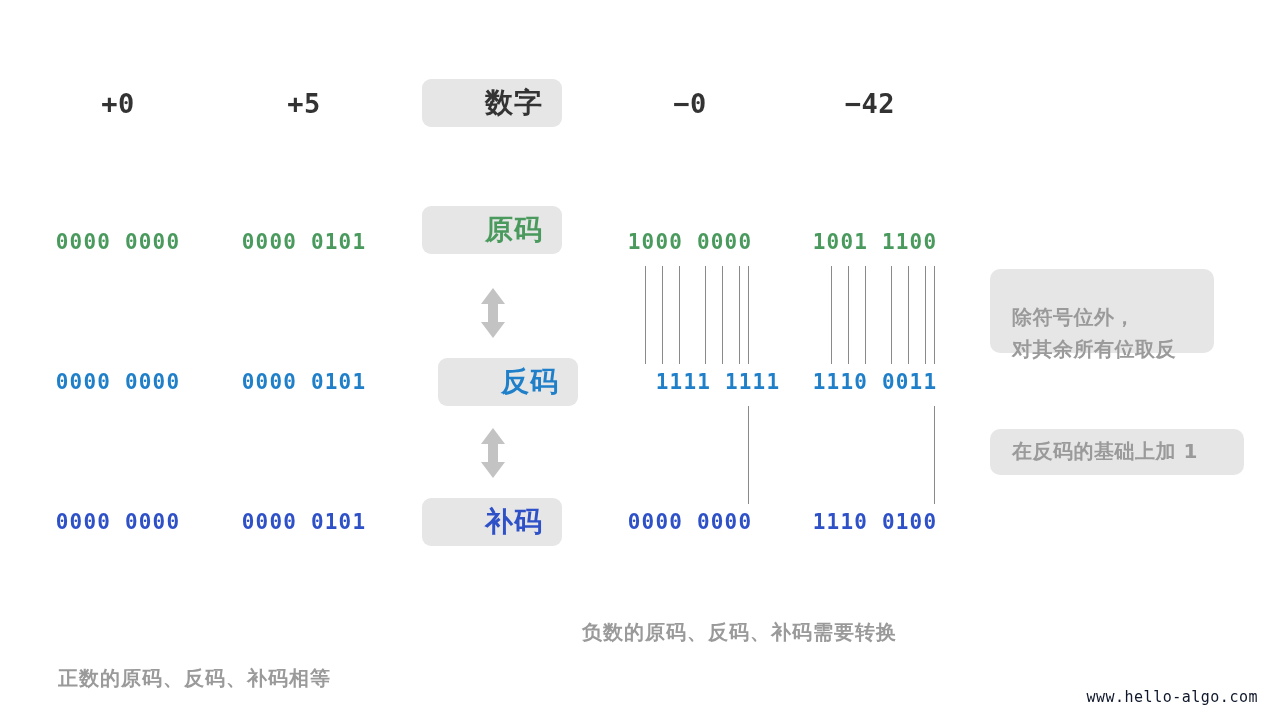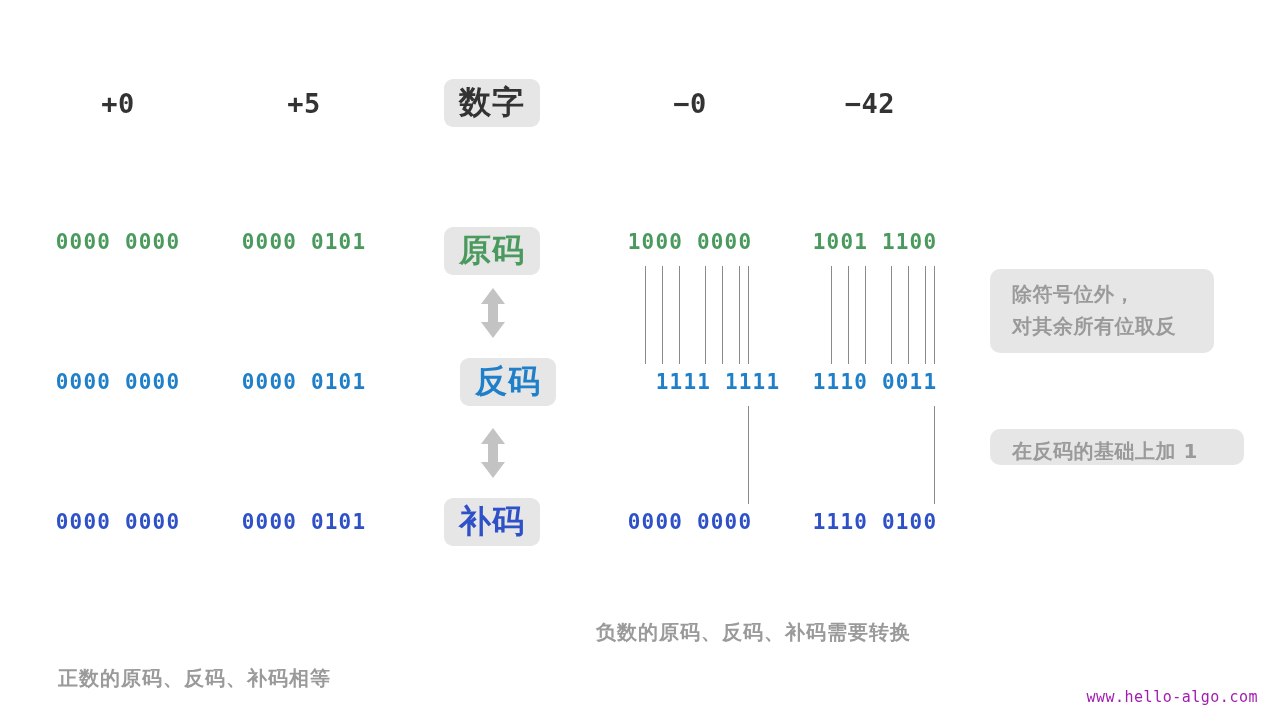--- a/index.html
+++ b/index.html
@@ -55,61 +55,62 @@
   .chip {
     position: absolute;
     transform: translate(-50%, -50%);
     background: #e6e6e6;
     border-radius: 9px;
     display: flex;
     align-items: center;
     justify-content: center;
     width: 96px;
     height: 48px;
-    font-size: 32px;
+    font-size: 28px;
     font-weight: bold;
     letter-spacing: 1px;
     white-space: nowrap;
+    padding-left: 44px;
   }
   .chip.dark   { color: #333333; }
   .chip.green  { color: #4a9a5e; }
   .chip.blue   { color: #1f7fc9; }
   .chip.indigo { color: #2f51c8; }
 
   
   .note {
     position: absolute;
     background: #e6e6e6;
     border-radius: 10px;
     color: #9a9a9a;
     font-size: 20px;
     font-weight: bold;
     line-height: 32px;
-    padding: 9px 22px;
+    padding: 32px 22px;
     box-sizing: border-box;
     white-space: pre-line;
     letter-spacing: 0.5px;
   }
 
   
   .caption {
     position: absolute;
     color: #9a9a9a;
     font-size: 20px;
     font-weight: bold;
     letter-spacing: 1px;
     white-space: nowrap;
   }
 
   
   .watermark {
     position: absolute;
     right: 22px;
     bottom: 14px;
-    color: #a21caf;
+    color: #0f172a;
     font-family: "DejaVu Sans Mono", "Liberation Mono", monospace;
     font-size: 15px;
     letter-spacing: 0.5px;
   }
 
   
   .vline {
     position: absolute;
     width: 1px;
     background: #8a8a8a;
@@ -135,21 +136,21 @@
   <div class="chip dark" style="left:492px; top:103px;">数字</div>
 
   <div class="cell num-head" style="left:690px; top:103px;">−0</div>
 
   <div class="cell num-head" style="left:870px; top:103px;">−42</div>
 
   <div class="cell bits green" style="left:118px; top:242px;">0000 0000</div>
 
   <div class="cell bits green" style="left:304px; top:242px;">0000 0101</div>
 
-  <div class="chip green" style="left:492px; top:251px;">原码</div>
+  <div class="chip green" style="left:492px; top:230px;">原码</div>
 
   <div class="cell bits green" style="left:690px; top:242px;">1000 0000</div>
 
   <div class="cell bits green" style="left:875px; top:242px;">1001 1100</div>
 
   <div class="vline" style="left:645px; top:266px; height:98px;"></div>
   <div class="vline" style="left:662px; top:266px; height:98px;"></div>
   <div class="vline" style="left:679px; top:266px; height:98px;"></div>
   <div class="vline" style="left:705px; top:266px; height:98px;"></div>
   <div class="vline" style="left:722px; top:266px; height:98px;"></div>
@@ -199,17 +200,17 @@
 
   <div class="cell bits indigo" style="left:875px; top:522px;">1110 0100</div>
 
   <div class="note" style="left:990px; top:269px; width:224px; height:84px;">除符号位外，
 对其余所有位取反</div>
 
   <div class="note" style="left:990px; top:429px; width:254px; height:36px; line-height:16px; padding-top:14px;">在反码的基础上加 1</div>
 
   <div class="caption" style="left:58px; top:619px;margin-top:46px;">正数的原码、反码、补码相等</div>
 
-  <div class="caption" style="left:596px; top:619px;">负数的原码、反码、补码需要转换</div>
+  <div class="caption" style="left:582px; top:619px;">负数的原码、反码、补码需要转换</div>
 
   <div class="watermark">www.hello-algo.com</div>
 
 </div>
 
 </body></html>

